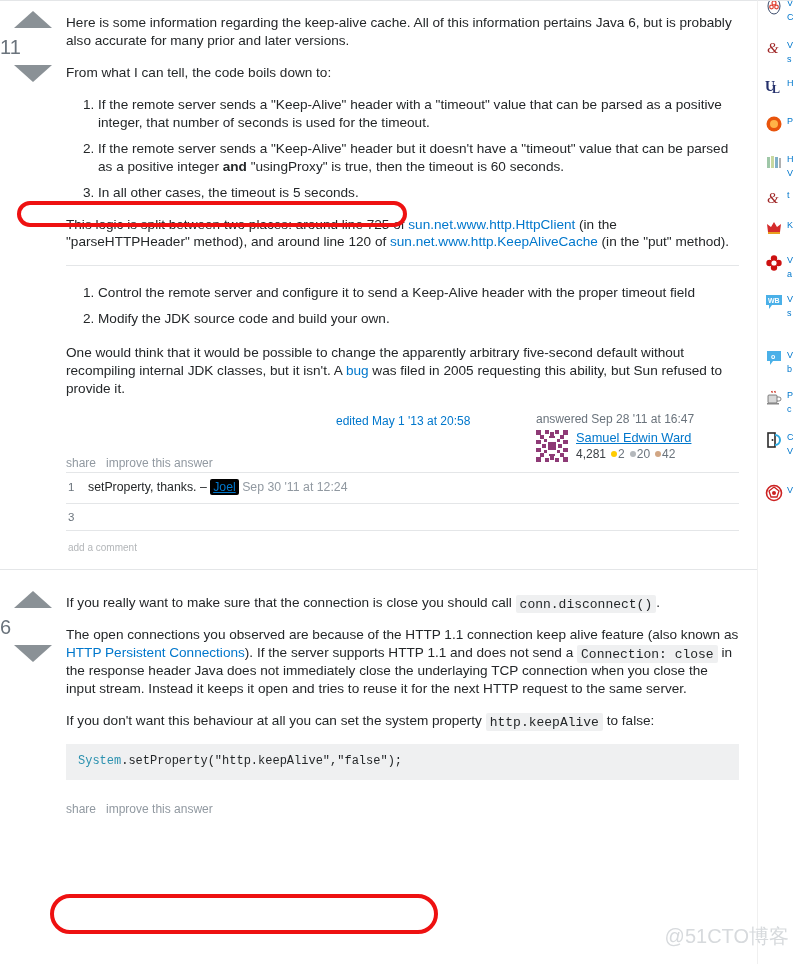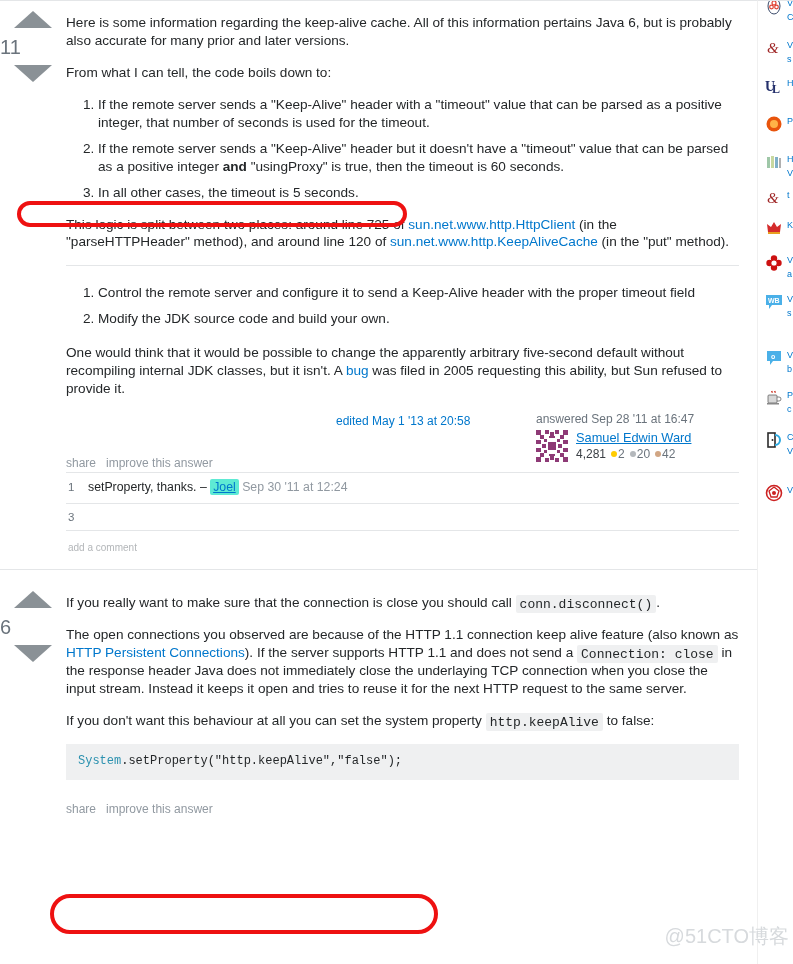--- a/index.html
+++ b/index.html
@@ -206,21 +206,21 @@
   }
   .cscore {
     flex: 0 0 22px;
     color: #6a737c;
     font-size: 11.5px;
     text-align: left;
     padding-left: 2px;
   }
   .ctext { flex: 1 1 auto; line-height: 1.3; }
   .cuser { color: #0077cc; }
-  .cuser.highlight { background: #5eead4; padding: 1px 3px; border-radius: 2px; }
+  .cuser.highlight { background: #000000; padding: 1px 3px; border-radius: 2px; }
   .ctime { color: #9199a1; }
   .pencil { color: #6a737c; font-size: 11px; margin-left: 4px; }
   .addcomment {
     padding: 11px 0 10px 2px;
     color: #b3b6b9;
     font-size: 10px;
   }
 
   
   .side-item {

